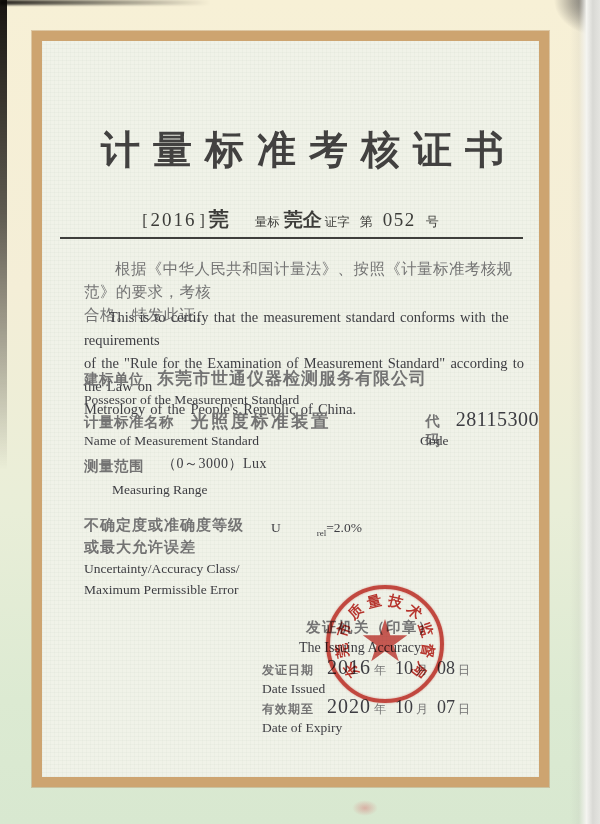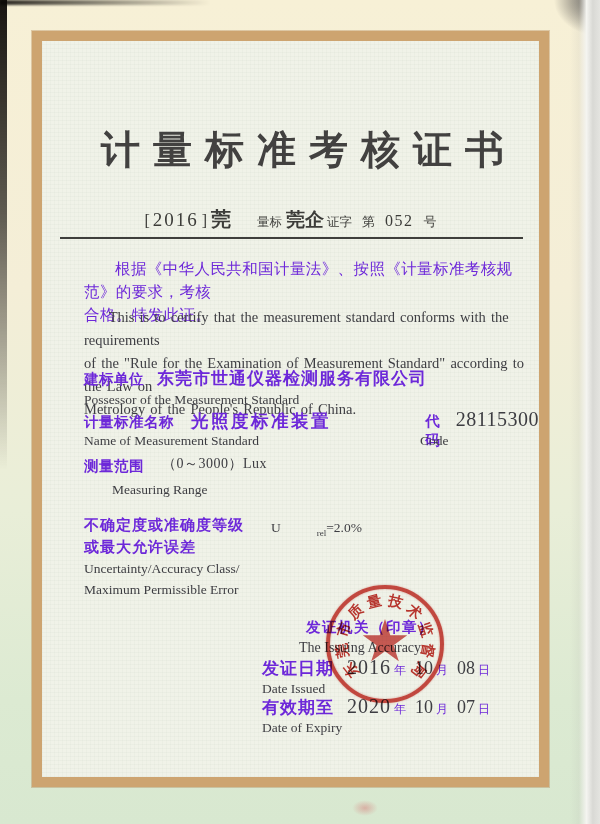--- a/index.html
+++ b/index.html
@@ -27,40 +27,40 @@
     border:10px solid #cda470;
     box-shadow:inset 0 0 0 1px rgba(173,124,70,0.45), 0 0 0 1px rgba(173,124,70,0.35); }
   .paper { position:relative; width:100%; height:100%; background:#f0f2e8; }
   .paper::before { content:""; position:absolute; inset:0; pointer-events:none;
     background-image:
       repeating-linear-gradient(0deg, rgba(150,170,150,0.06) 0 1px, rgba(0,0,0,0) 1px 4px),
       repeating-linear-gradient(90deg, rgba(150,170,150,0.05) 0 1px, rgba(0,0,0,0) 1px 4px);
   }
 
   .abs { position:absolute; }
-  .zh { font-family:"Liberation Serif","DejaVu Serif",serif; color:#6d28d9; }
+  .zh { font-family:"Liberation Serif","DejaVu Serif",serif; color:#737373; }
   .en { font-family:"Liberation Serif","DejaVu Serif",serif; color:#3d3d42; }
 
   .title-zh { top:86px; left:0; width:100%; text-align:center;
     font-size:39px; font-weight:bold; letter-spacing:13px; padding-left:13px;
     color:#424140; line-height:46px;margin-left:12px; }
   .title-en { top:136px; left:0; width:100%; text-align:center;
     font-family:"Liberation Sans","DejaVu Sans",sans-serif;
     font-size:16.5px; color:#4a4a4e; letter-spacing:0.2px; }
 
   .cert-no { top:165px; left:0; width:100%; display:flex; justify-content:center;
     align-items:baseline; color:#3c3c39; }
   .cn-bracket { font-size:16px; }
   .cn-num-lg { font-size:19px; letter-spacing:2px; margin:0 3px; }
   .cn-zh-lg { font-size:20px; font-weight:bold; margin-left:4px; }
   .cn-zh-lg2 { font-size:19px; font-weight:bold; margin-left:4px; }
   .cn-zh-sm { font-size:12.5px; margin-left:26px; }
   .cn-zh-sm2 { font-size:12.5px; margin-left:3px; }
   .cn-zh-sm3 { font-size:13px; margin-left:10px; }
-  .cn-serial { font-size:16px; letter-spacing:1.5px; margin-left:10px; }
+  .cn-serial { font-size:19px; letter-spacing:1.5px; margin-left:10px; }
 
   .rule { top:196px; left:18px; width:463px; border-top:2px solid #3e3e3b; }
 
   .para-zh { top:216px; left:42px; width:459px; font-size:15.5px; line-height:23px;
     letter-spacing:0.4px; }
   .para-zh .indent { text-indent:2em; }
   .para-en { top:265px; left:42px; width:461px; font-size:14.5px; line-height:23px;
     word-spacing:1.5px; }
   .para-en .indent { text-indent:1.7em; }
 
@@ -92,21 +92,21 @@
   .unc-en2 { top:541px; left:42px; }
 
   .issuing-zh { top:577px; left:264px; font-size:14.5px; font-weight:bold; letter-spacing:1.5px; }
   .issuing-en { top:599px; left:257px; font-size:14px; }
 
   .date-row { display:flex; align-items:baseline; }
   .date-issued { top:615px; left:220px; }
   .date-issued-en { top:640px; left:220px; }
   .date-expiry { top:654px; left:220px; }
   .date-expiry-en { top:679px; left:220px; }
-  .d-lbl { font-size:17px; font-weight:bold; letter-spacing:1px; }
+  .d-lbl { font-size:12px; font-weight:bold; letter-spacing:1px; }
   .d-year { font-size:20px; margin-left:13px; letter-spacing:1px; }
   .d-num { font-size:18px; margin-left:9px; }
   .d-unit { font-size:12px; margin-left:3px; }
 
   
   .stamp { top:544px; left:284px; width:118px; height:118px; border-radius:50%;
     border:4px solid rgba(198,36,28,0.82); mix-blend-mode:multiply;
     box-shadow:0 0 2px rgba(198,36,28,0.45), inset 0 0 2px rgba(198,36,28,0.4); }
   .stamp-star { position:absolute; left:50%; top:50%; transform:translate(-50%,-54%);
     font-size:58px; color:rgba(193,32,26,0.72); font-family:"DejaVu Sans",sans-serif; }

